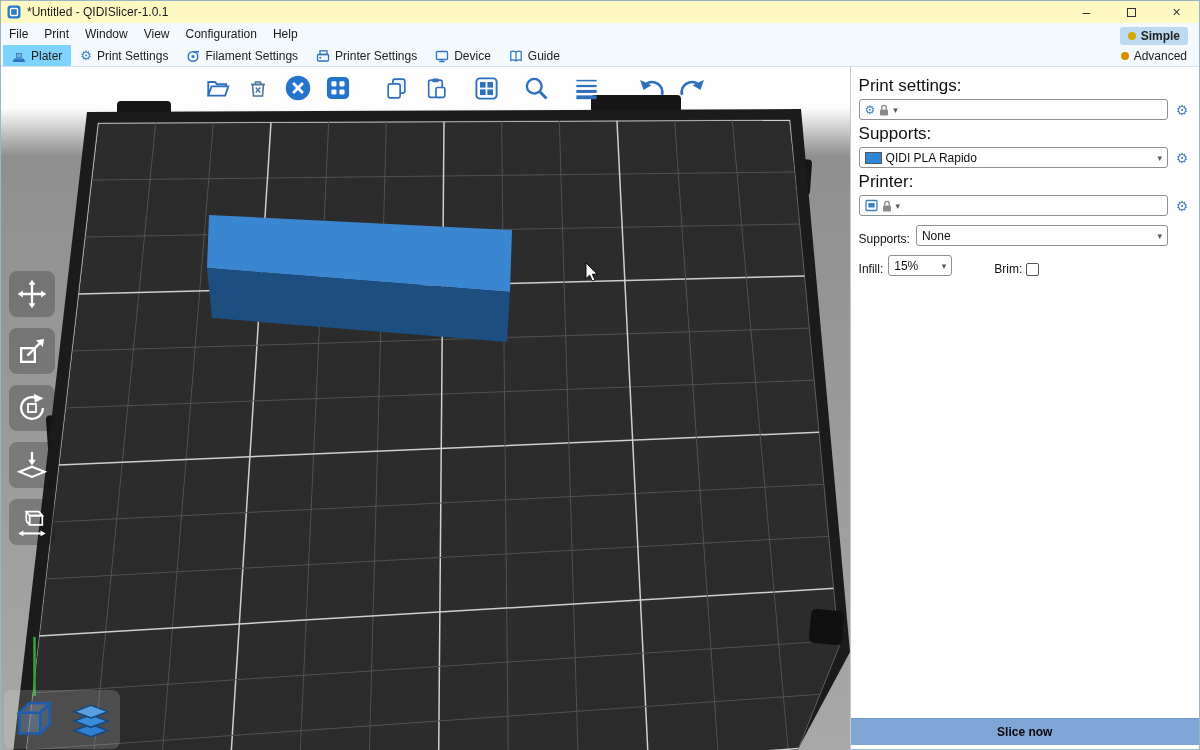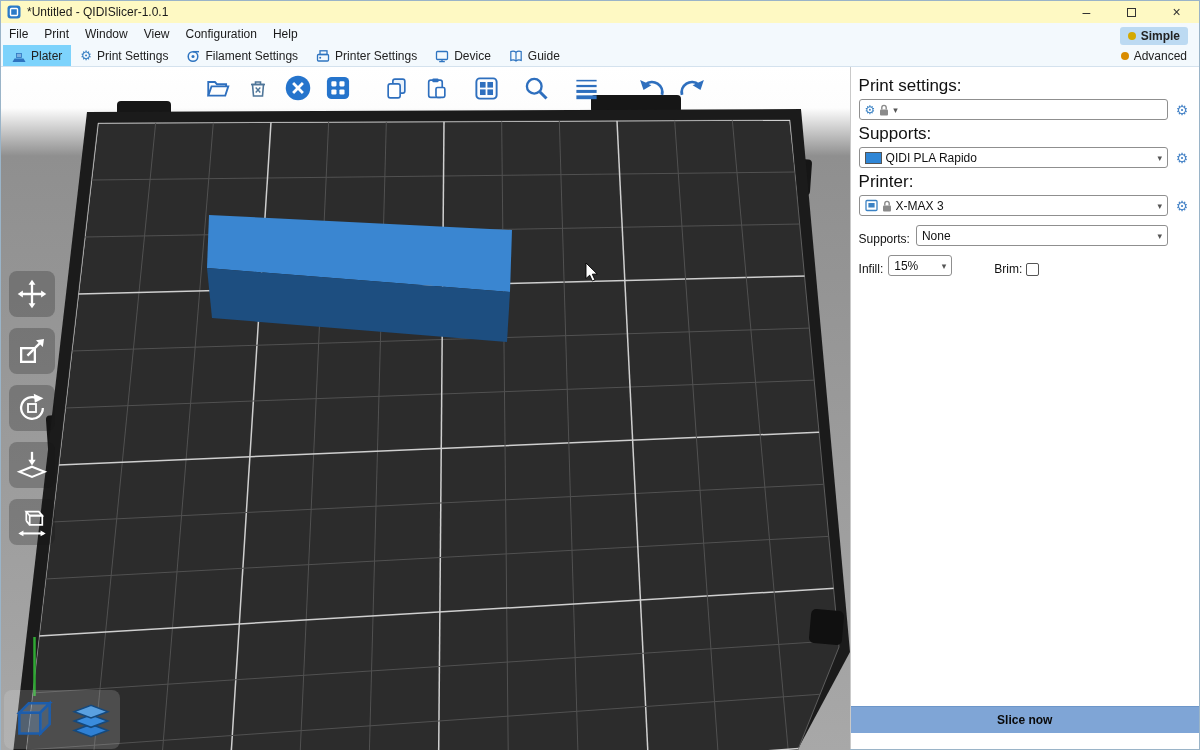--- a/index.html
+++ b/index.html
@@ -55,21 +55,21 @@
   .combo-text { flex:1; font-size:12px; white-space:nowrap; overflow:hidden; }
   .combo-arrow { font-size:9px; color:#555; }
   .gear-btn { width:18px; border:none; background:transparent; font-size:14px; color:#4a86c8; cursor:pointer; padding:0; line-height:1; }
   .combo-gear { font-size:12px; color:#3b82c4; line-height:1; }
   .swatch { width:17px; height:12px; border:1px solid #555; display:inline-block; }
   .inline-row { display:flex; align-items:flex-end; margin-top:9px; }
   .supports-combo { margin-left:6px; margin-right:23px; }
   .infill-combo { flex:0 0 64px; margin-left:5px; }
   .brim-wrap { display:flex; align-items:center; margin-left:42px; gap:4px; }
   .checkbox { width:13px; height:13px; border:1px solid #555; background:#fff; border-radius:2px; display:inline-block; cursor:pointer; }
-  .slice-btn { position:absolute; left:0; right:0; bottom:16px; height:27px; background:#7fa5d6; border:none; border-top:1px solid #6d96c9; font-size:12px; font-weight:bold; color:#0a0a0a; cursor:pointer; font-family:"Liberation Sans",sans-serif; }
+  .slice-btn { position:absolute; left:0; right:0; bottom:4px; height:27px; background:#7fa5d6; border:none; border-top:1px solid #6d96c9; font-size:12px; font-weight:bold; color:#0a0a0a; cursor:pointer; font-family:"Liberation Sans",sans-serif; }
 </style>
 </head>
 <body>
 
 <div class="app">
 
   <div class="titlebar">
     <span class="app-icon">
       <svg width="14" height="14" viewBox="0 0 14 14">
           <rect x="0.5" y="0.5" width="13" height="13" rx="3" fill="#2a7ac8"></rect>
@@ -405,21 +405,20 @@
       <div class="combo-row">
         <div class="combo">
           <svg width="13" height="13" viewBox="0 0 13 13">
               <rect x="1" y="1.5" width="11" height="10" rx="1" fill="none" stroke="#3b82c4" stroke-width="1.3"></rect>
               <rect x="3.4" y="4" width="6.2" height="4.5" fill="#3b82c4"></rect>
             </svg>
           <svg width="10" height="12" viewBox="0 0 10 12">
               <rect x="1" y="5.5" width="8" height="6" rx="1" fill="#8a8a8a"></rect>
               <path d="M2.8 5.5 V3.6 a2.2 2.2 0 0 1 4.4 0 V5.5" fill="none" stroke="#8a8a8a" stroke-width="1.4"></path>
             </svg>
-          <span class="combo-text">X-MAX 3</span>
           <span class="combo-arrow">▾</span>
         </div>
         <button class="gear-btn">⚙</button>
       </div>
 
       <div class="inline-row">
         <span>Supports:</span>
         <div class="combo supports-combo">
           <span class="combo-text">None</span>
           <span class="combo-arrow">▾</span>

